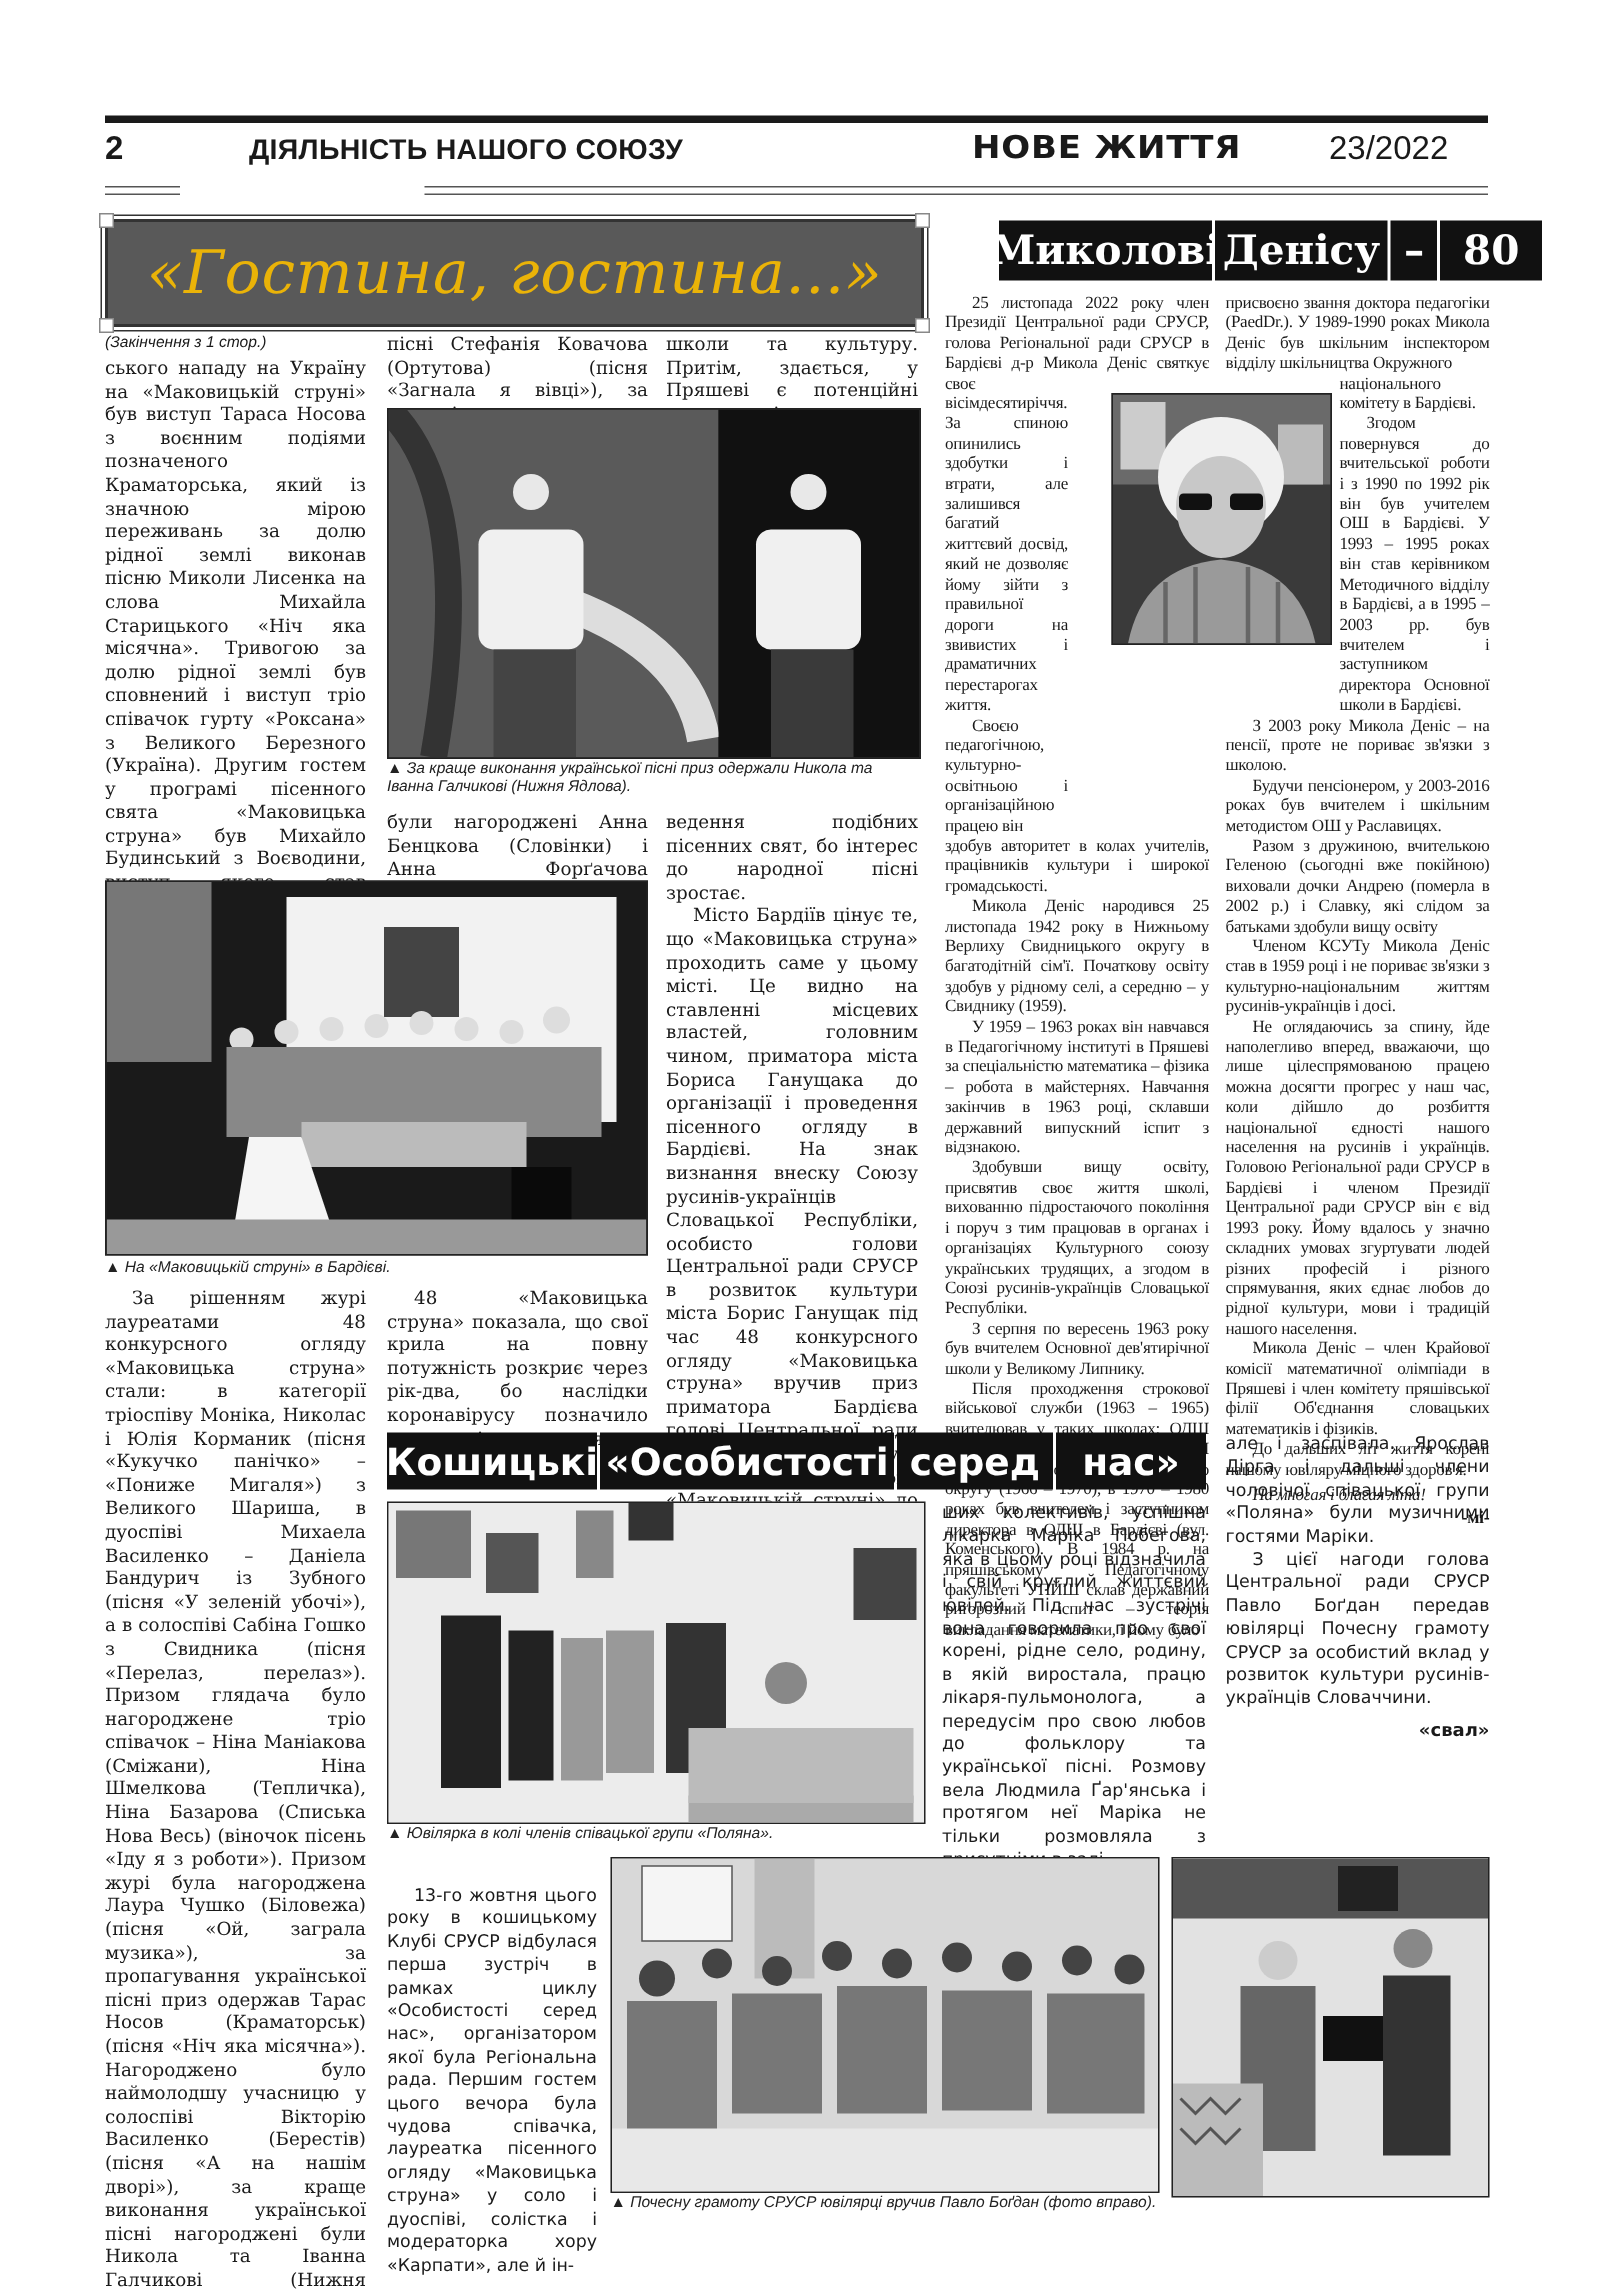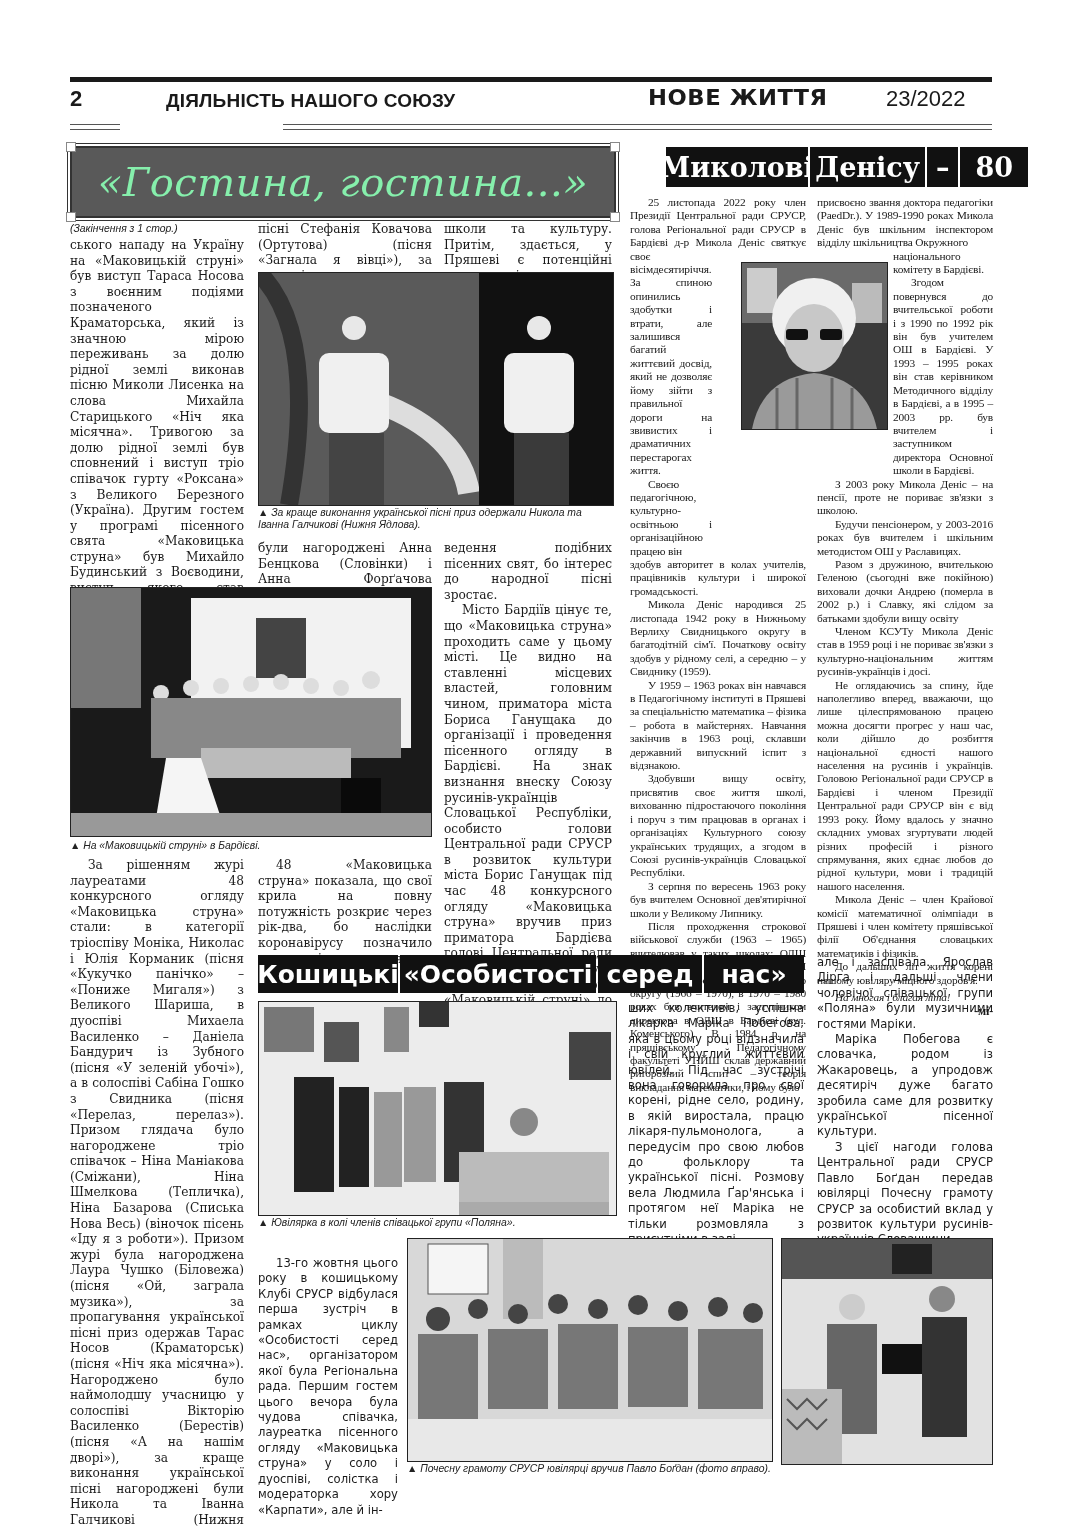--- a/index.html
+++ b/index.html
@@ -9,21 +9,21 @@
   .hdr{top:86px;height:32px;font-family:"Liberation Sans",sans-serif;font-weight:bold;}
   .pgnum{left:70px;font-size:22px;}
   .section{left:166px;font-size:19px;top:90px;letter-spacing:0.2px;}
   .paper{left:648px;font-size:21px;font-family:"DejaVu Sans",sans-serif;font-weight:900;letter-spacing:0.5px;transform:scaleX(1.08);transform-origin:left;}
   .issue{left:886px;font-size:22px;font-weight:normal;}
   .dbl{height:4px;border-top:1px solid #555;border-bottom:1px solid #555;}
   .rule1{left:70px;top:124px;width:50px;}
   .rule2{left:283px;top:124px;width:709px;}
 
   .banner1{left:70px;top:146px;width:542px;height:68px;background:#595959;border:2px solid #333;box-shadow:0 0 0 2px #fff,0 0 0 3px #333;display:flex;align-items:center;justify-content:center;}
-  .banner1 span{color:#86efac;font-family:"DejaVu Serif",serif;font-style:italic;font-size:40px;letter-spacing:0.5px;}
+  .banner1 span{color:#eab308;font-family:"DejaVu Serif",serif;font-style:italic;font-size:40px;letter-spacing:0.5px;}
   .corner{position:absolute;width:8px;height:8px;border:1px solid #888;background:#fff;}
   .banner2{left:630px;top:147px;width:362px;height:40px;display:flex;gap:2px;padding-left:36px;}
   .blk{background:#111;color:#fff;font-family:"DejaVu Serif",serif;font-weight:bold;font-size:27px;display:flex;align-items:center;justify-content:center;height:40px;}
   .banner3{left:258px;top:955px;width:548px;height:38px;display:flex;gap:2px;}
   .blk3{background:#111;color:#fff;font-family:"DejaVu Sans",sans-serif;font-weight:900;font-size:25px;display:flex;align-items:center;justify-content:center;height:38px;}
 
   .col{font-size:12.2px;line-height:15.6px;text-align:justify;hyphens:auto;}
   .col p{margin:0;text-indent:18px;}
   .col p.noin{text-indent:0;}
   .cond{font-family:"Liberation Serif",serif;font-size:11.4px;line-height:13.4px;letter-spacing:-0.2px;}
@@ -210,21 +210,20 @@
     <circle cx="265" cy="120" r="14" fill="#888"></circle>
   </svg>
 </div>
 <div class="abs caption" style="left:258px;top:1217px;width:357px;">▲ Ювілярка в колі членів співацької групи «Поляна».</div>
 
 <div class="abs col sans" style="left:628px;top:1001px;width:176px;">
   <p class="noin">ших колективів, успішна лікарка Маріка Побегова, яка в цьому році відзначила і свій круглий життєвий ювілей. Під час зустрічі вона говорила про свої корені, рідне село, родину, в якій виростала, працю лікаря-пульмонолога, а передусім про свою любов до фольклору та української пісні. Розмову вела Людмила Ґар'янська і протягом неї Маріка не тільки розмовляла з присутніми в залі,</p>
 </div>
 <div class="abs col sans" style="left:817px;top:955px;width:176px;">
   <p class="noin">але і заспівала. Ярослав Дірга і дальші члени чоловічої співацької групи «Поляна» були музичними гостями Маріки.</p>
-  <p>Маріка Побегова є словачка, родом із Жакаровець, а упродовж десятиріч дуже багато зробила саме для розвитку української пісенної культури.</p>
   <p>З цієї нагоди голова Центральної ради СРУСР Павло Боґдан передав ювілярці Почесну грамоту СРУСР за особистий вклад у розвиток культури русинів-українців Словаччини.</p>
   <div class="sig" style="margin-top:6px;font-family:'DejaVu Sans',sans-serif;">«свал»</div>
 </div>
 <div class="abs col sans" style="left:258px;top:1240px;width:140px;margin-top:16px;">
   <p>13-го жовтня цього року в кошицькому Клубі СРУСР відбулася перша зустріч в рамках циклу «Особистості серед нас», організатором якої була Регіональна рада. Першим гостем цього вечора була чудова співачка, лауреатка пісенного огляду «Маковицька струна» у соло і дуоспіві, солістка і модераторка хору «Карпати», але й ін-</p>
 </div>
 
 <div class="abs photo" style="left:407px;top:1238px;width:364px;height:222px;background:#ddd;">
   <svg width="364" height="222" viewBox="0 0 364 222">
     <rect width="364" height="222" fill="#d8d8d8"></rect>

